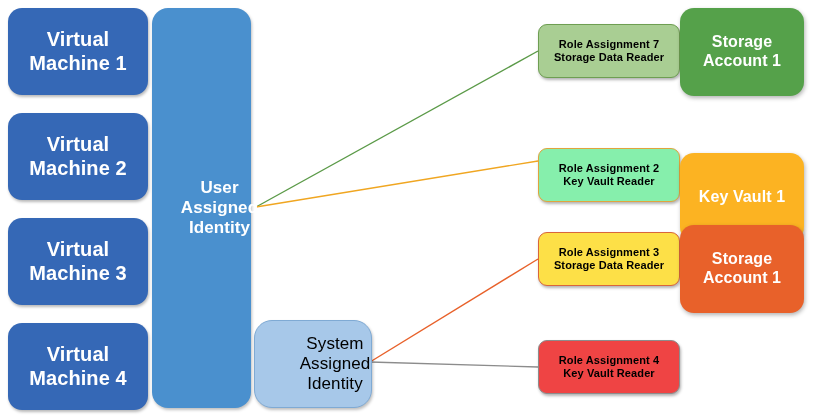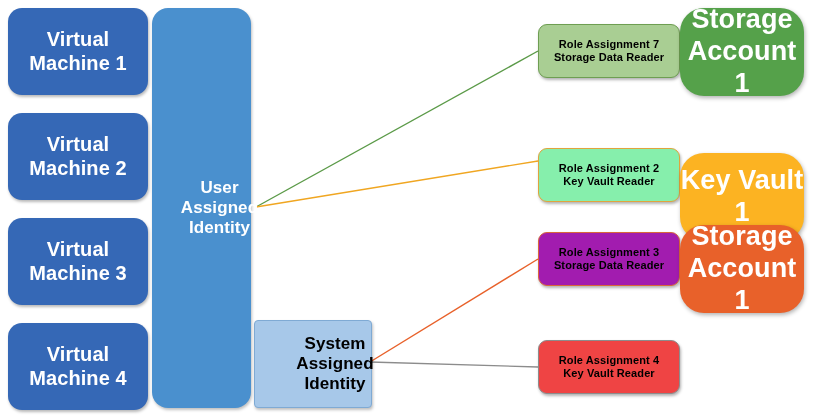--- a/index.html
+++ b/index.html
@@ -52,43 +52,43 @@
     padding-left: 36px;
   }
   .sai {
     left: 254px;
     top: 320px;
     width: 118px;
     height: 88px;
     background: #A7C8E9;
     color: #000000;
     font-size: 17px;
-    font-weight: bold;
-    border-radius: 4px;
+    font-weight: normal;
+    border-radius: 18px;
     border: 1px solid #7FAAD4;
     box-shadow: 1px 2px 3px rgba(0,0,0,0.25);
     padding-left: 44px;
   }
   .role {
     left: 538px;
     width: 142px;
     height: 54px;
     font-size: 11px;
     font-weight: bold;
     color: #000000;
     border-radius: 9px;
     box-shadow: 1px 2px 3px rgba(0,0,0,0.3);
   }
   .resource {
     left: 680px;
     width: 124px;
     color: #ffffff;
-    font-size: 27px;
+    font-size: 16px;
     font-weight: bold;
-    border-radius: 24px;
+    border-radius: 14px;
     box-shadow: 1px 2px 4px rgba(0,0,0,0.3);
   }
   #edges {
     position: absolute;
     left: 0;
     top: 0;
     width: 829px;
     height: 417px;
     pointer-events: none;
   }
@@ -134,21 +134,21 @@
   </div>
 
   <div class="node role" style="top: 24px; background: rgb(169, 206, 147); color: rgb(0, 0, 0); border: 1px solid rgb(110, 158, 82);">
     <span>Role Assignment 7
 Storage Data Reader</span>
   </div>
   <div class="node role" style="top: 148px; background: #86efac; color: rgb(0, 0, 0); border: 1px solid rgb(224, 165, 61);">
     <span>Role Assignment 2
 Key Vault Reader</span>
   </div>
-  <div class="node role" style="top: 232px; background: #a21caf; color: rgb(0, 0, 0); border: 1px solid rgb(217, 102, 59);">
+  <div class="node role" style="top: 232px; background: #fde047; color: rgb(0, 0, 0); border: 1px solid rgb(217, 102, 59);">
     <span>Role Assignment 3
 Storage Data Reader</span>
   </div>
   <div class="node role" style="top: 340px; background: #ef4444; color: rgb(0, 0, 0); border: 1px solid rgb(140, 140, 140);">
     <span>Role Assignment 4
 Key Vault Reader</span>
   </div>
 
   <div class="node resource" style="top: 8px; height: 88px; background: rgb(85, 161, 74); color: rgb(255, 255, 255);">
     <span>Storage

